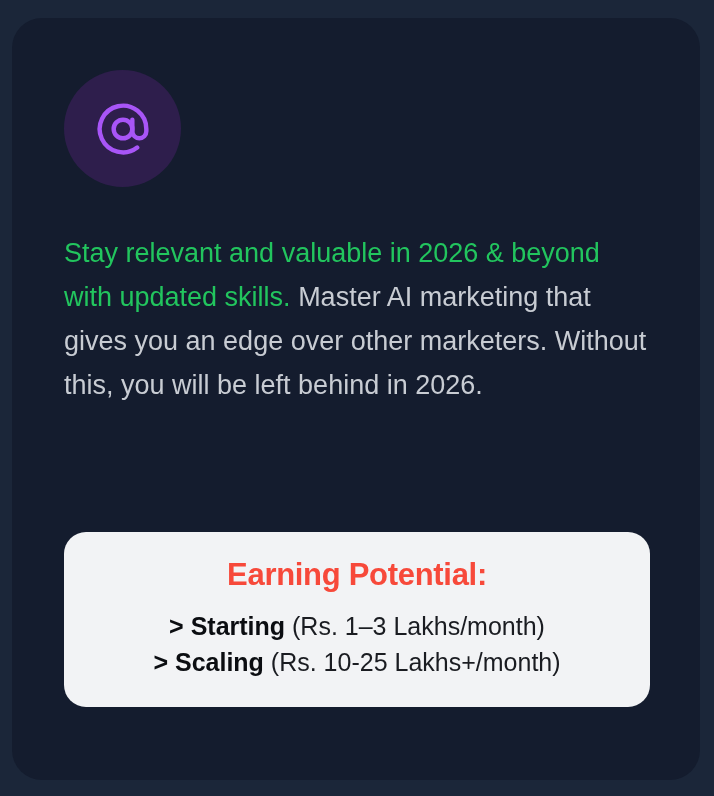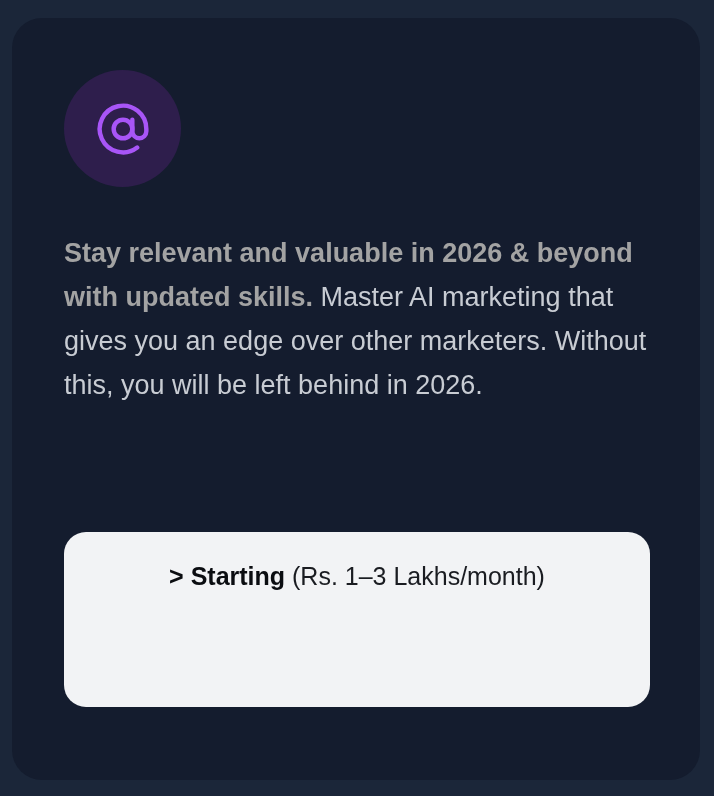--- a/index.html
+++ b/index.html
@@ -57,22 +57,22 @@
   }
 
   .card-body {
     font-size: 27px;
     line-height: 44px;
     color: #c8ccd3;
     margin: 0;
     max-width: 590px;
   }
   .card-body .lead {
-    font-weight: 700;
-    color: #a3a3a3;
+    font-weight: 400;
+    color: #22c55e;
   }
 
   .earning-card {
     position: absolute;
     left: 64px;
     top: 532px;
     width: 586px;
     height: 175px;
     background: #f2f3f5;
     border-radius: 22px;
@@ -123,22 +123,28 @@
     </div>
 
 
     <p class="card-body">
       <span class="lead">Stay relevant and valuable in 2026 &amp; beyond with updated skills.</span><span class="rest"> Master AI marketing that gives you an edge over other marketers. Without this, you will be left behind in 2026.</span>
     </p>
 
   </div>
 
   <div class="earning-card">
+    <div class="earning-title">Earning Potential:</div>
 
     <div class="earning-line">
       <span class="marker">&gt;</span>
       <span class="tier">Starting</span>
       <span class="amount">(Rs. 1–3 Lakhs/month)</span>
     </div>
 
+    <div class="earning-line">
+      <span class="marker">&gt;</span>
+      <span class="tier">Scaling</span>
+      <span class="amount">(Rs. 10-25 Lakhs+/month)</span>
+    </div>
   </div>
 
 </div>
 
 </body></html>

